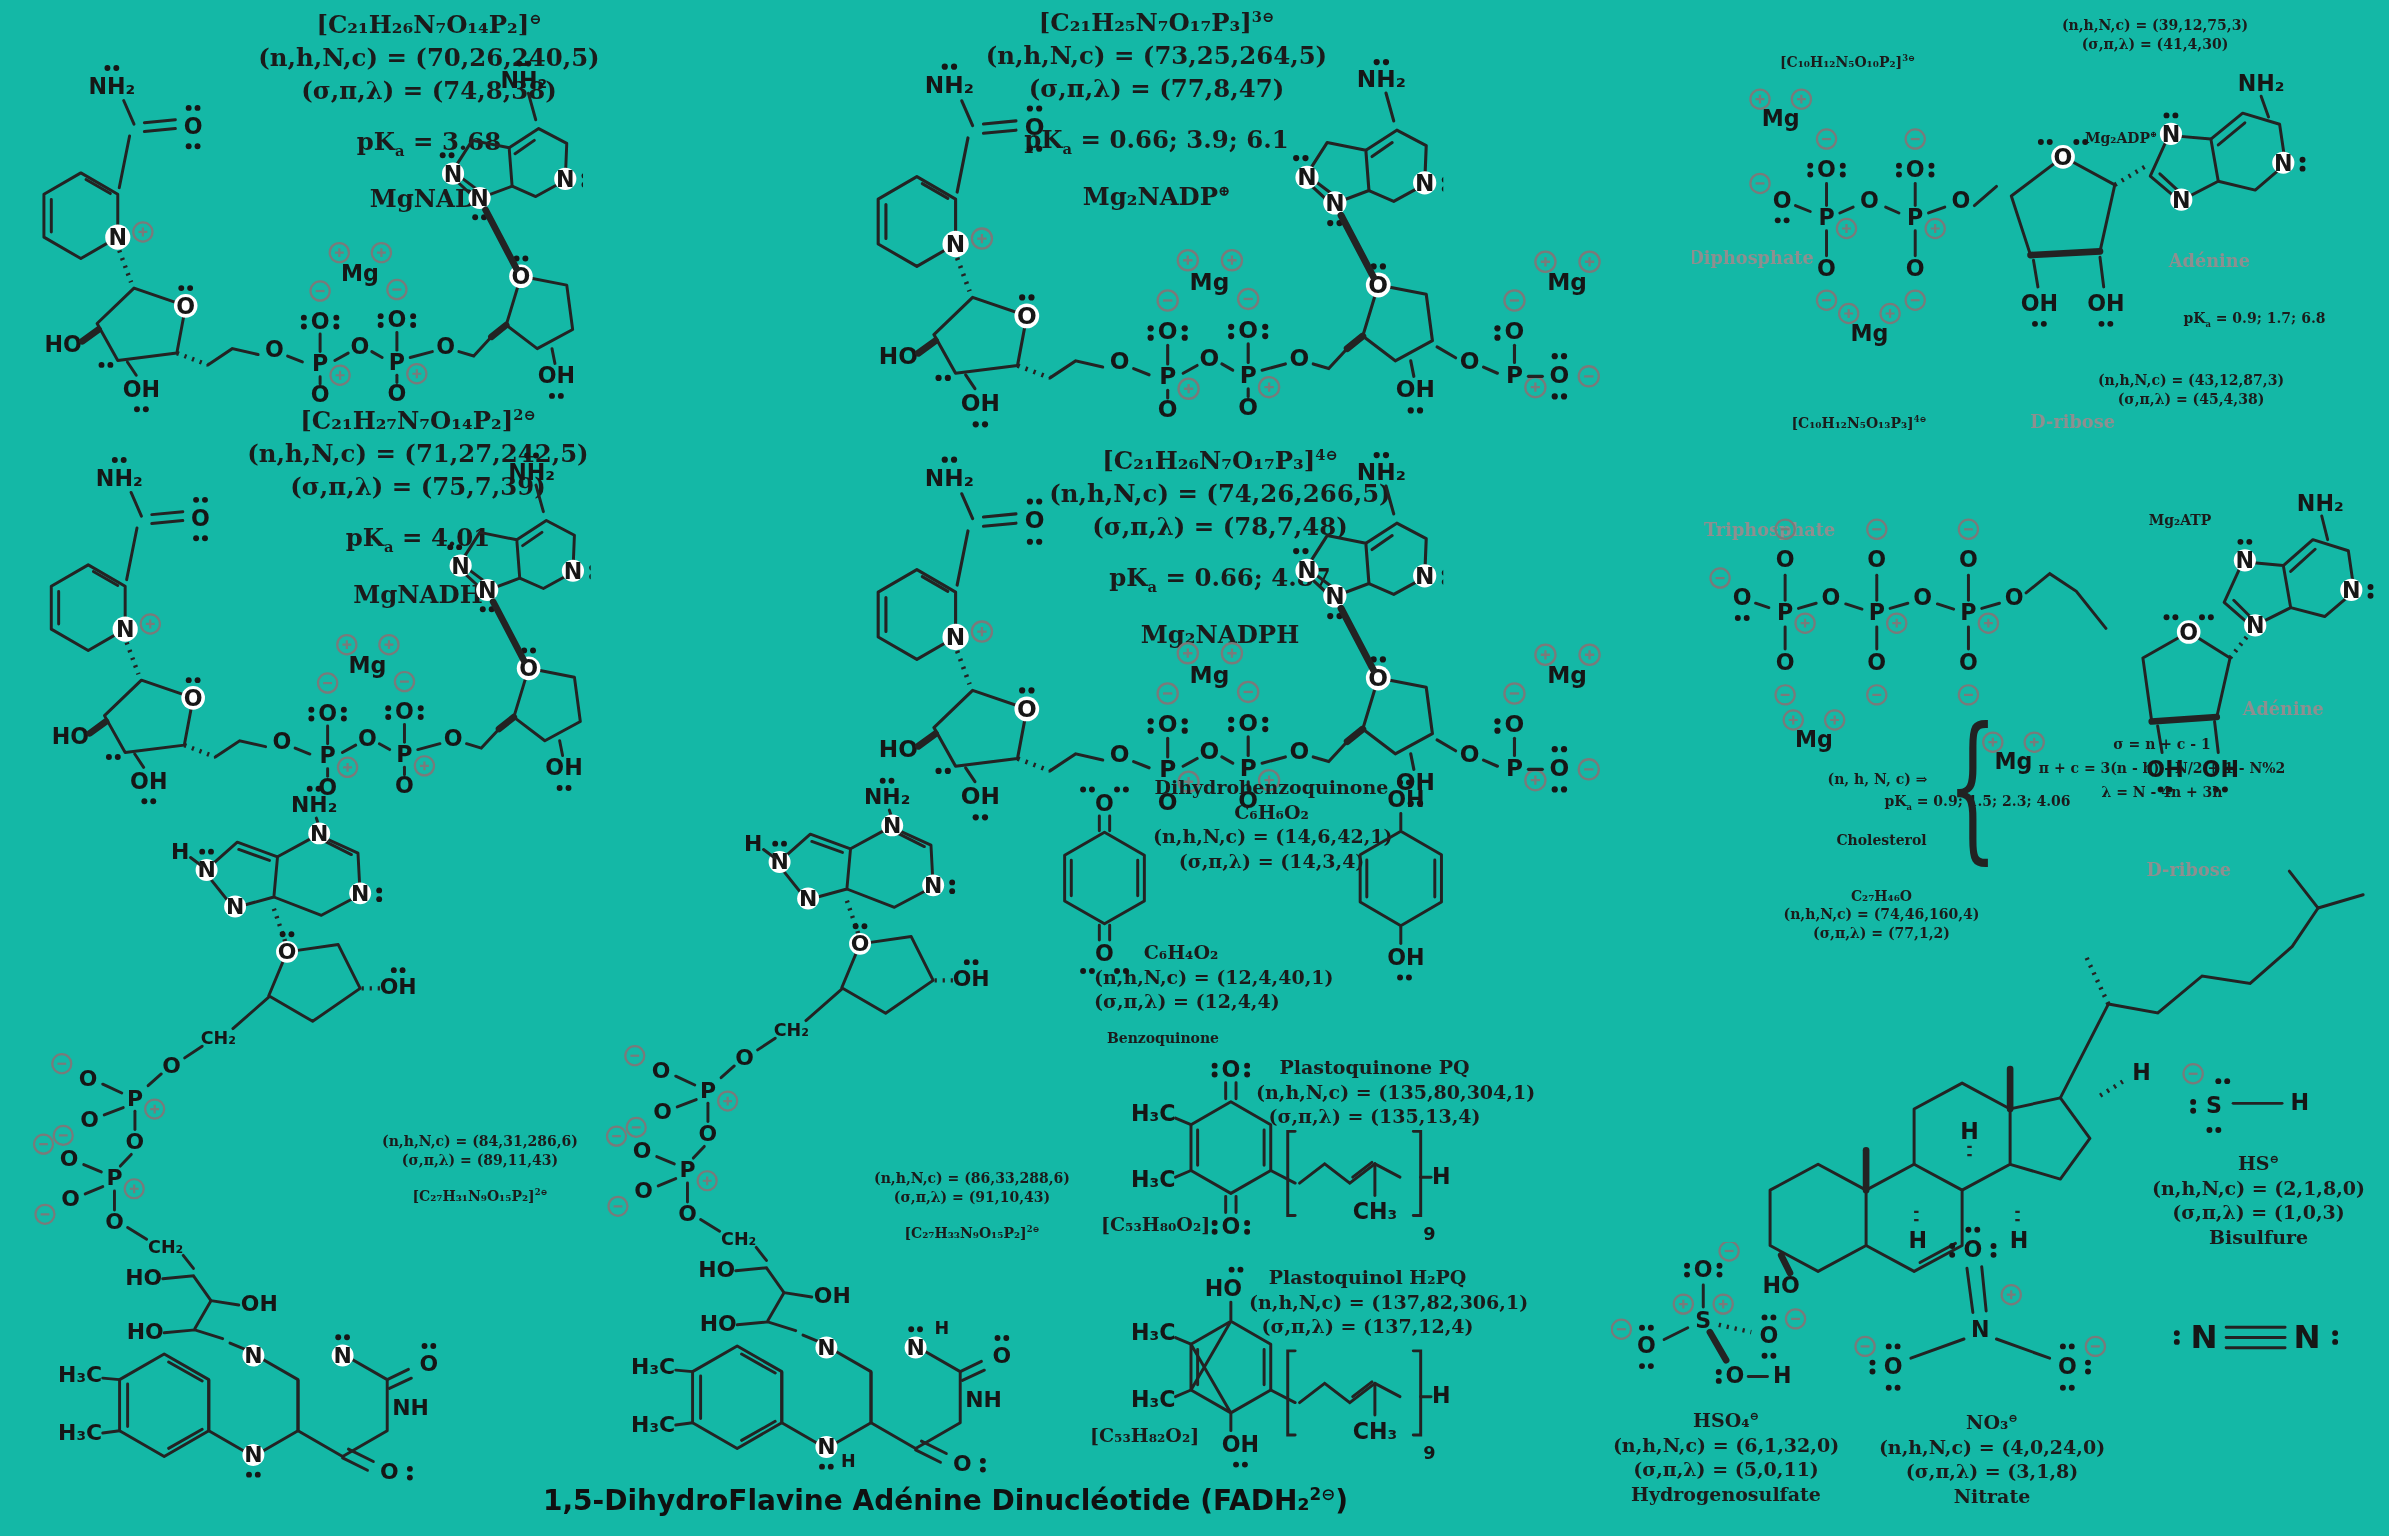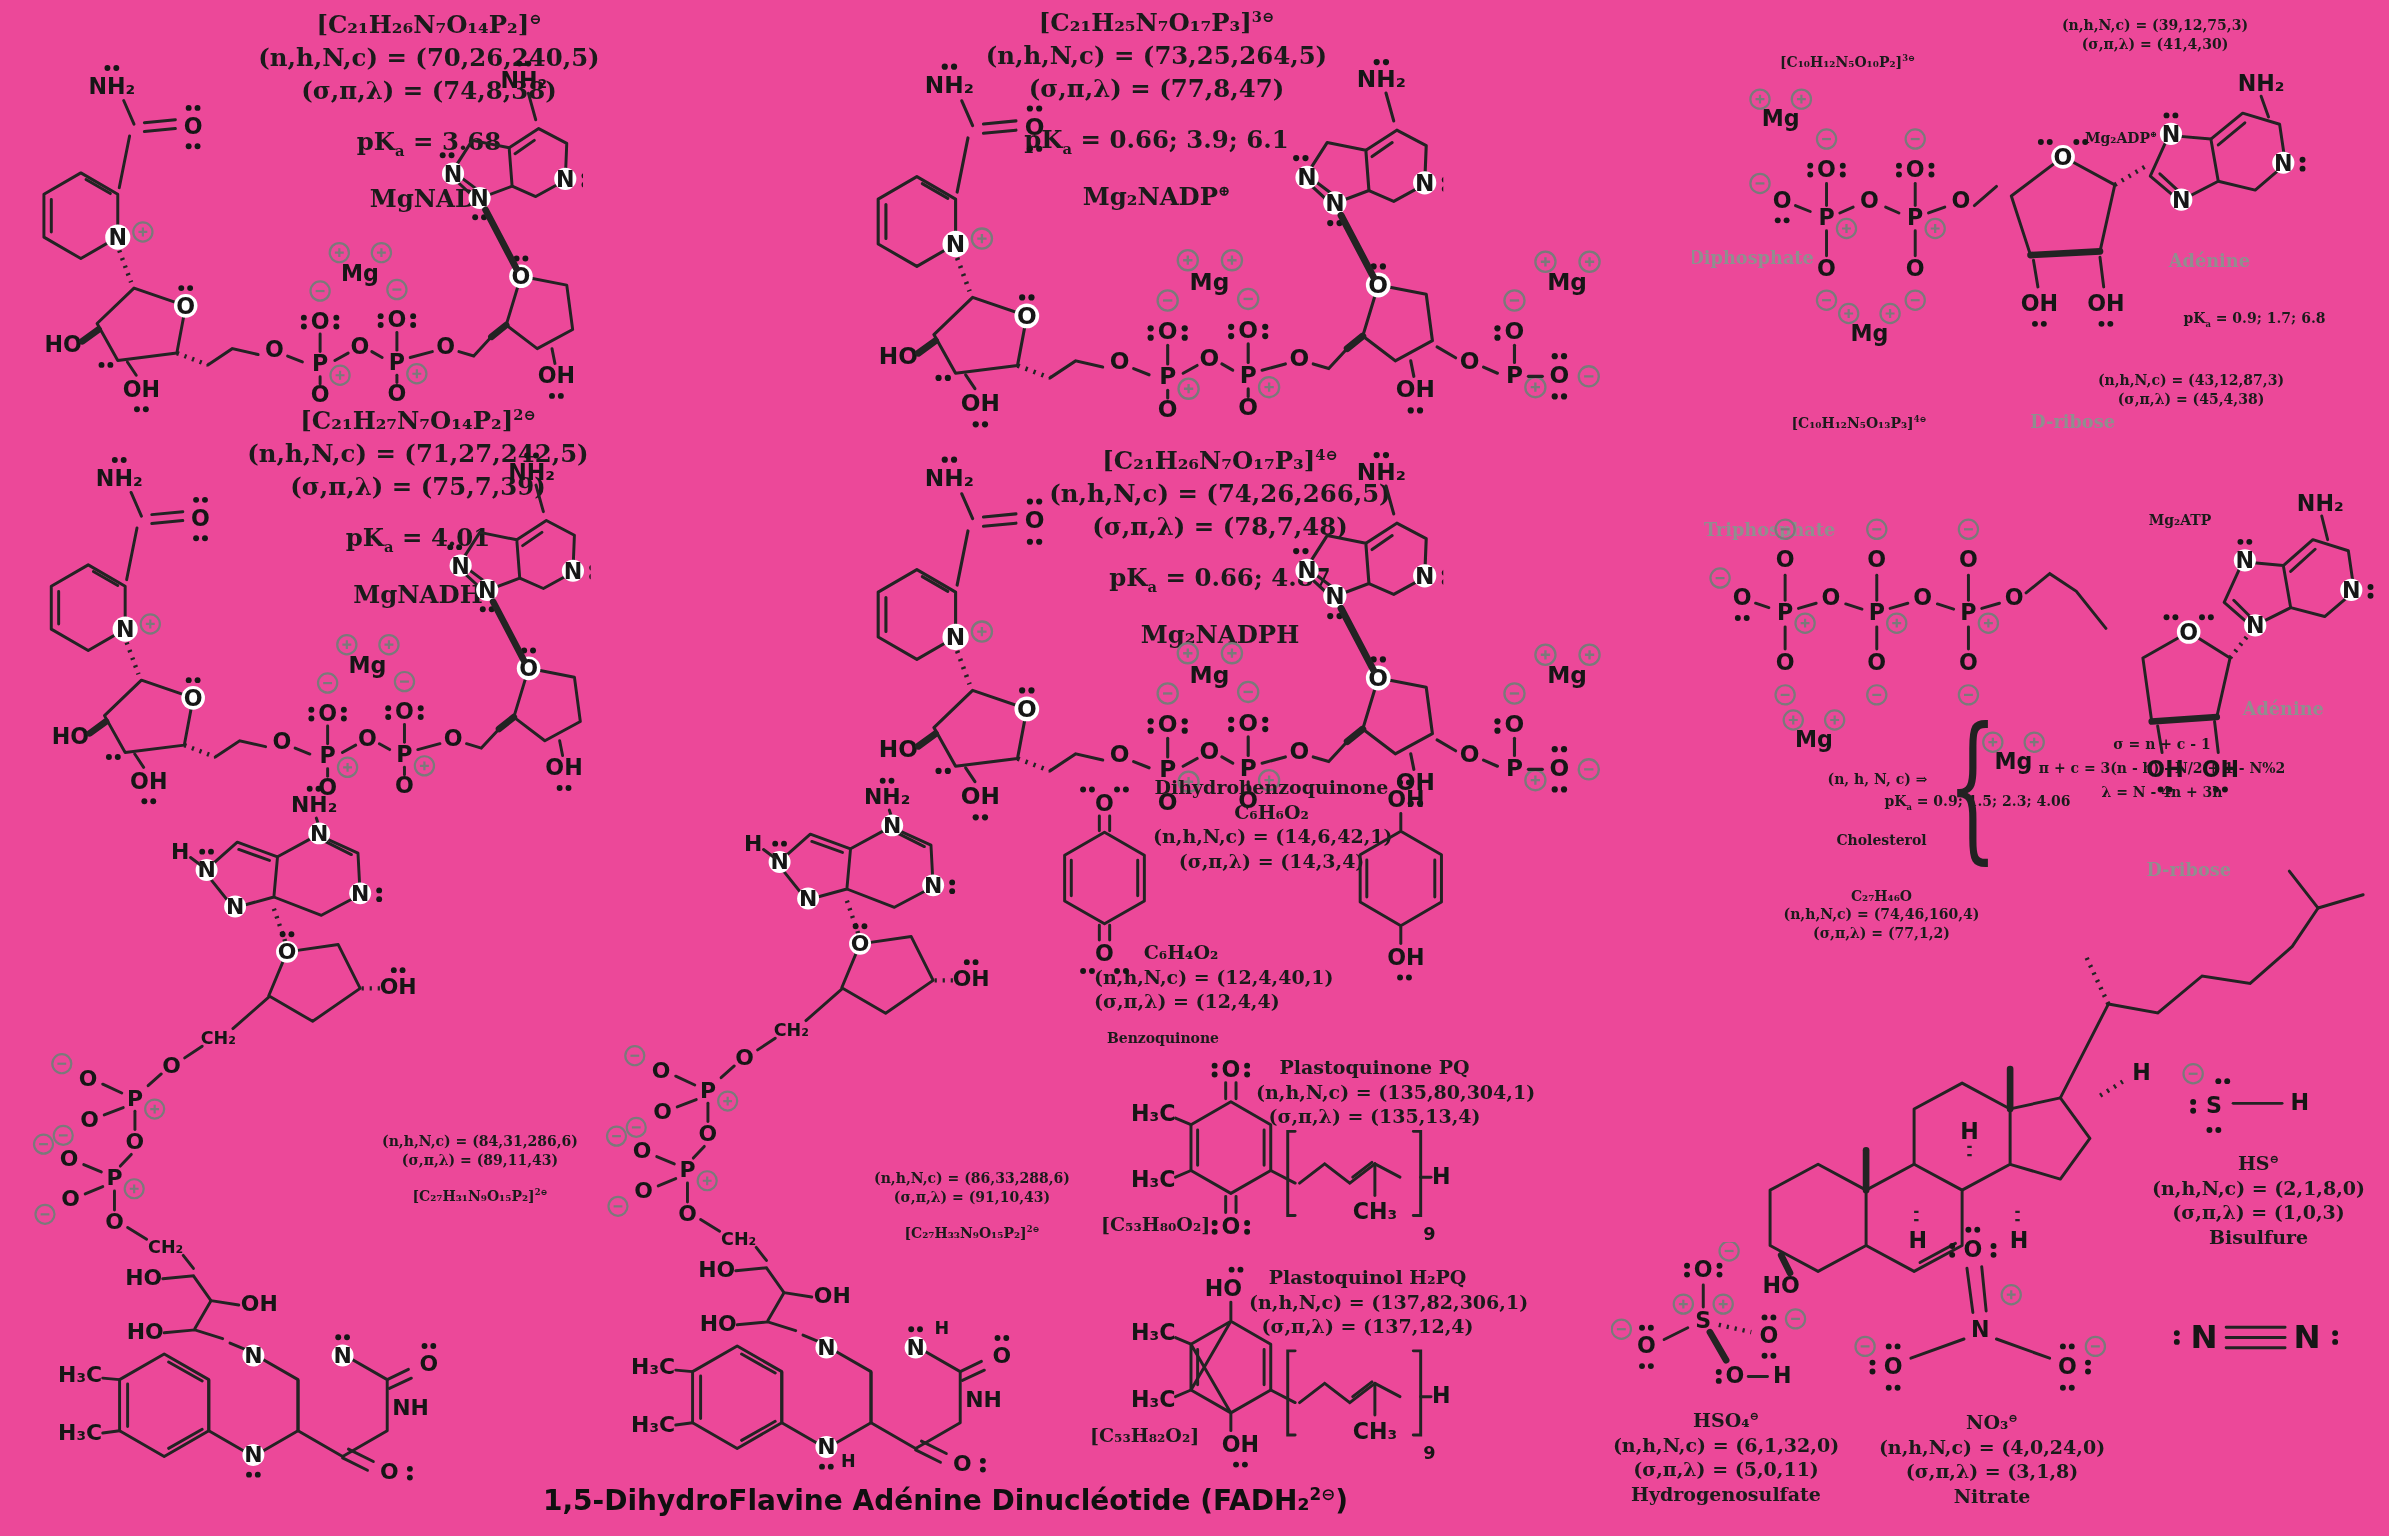--- a/index.html
+++ b/index.html
@@ -1,16 +1,16 @@
 <!DOCTYPE html>
 <html style="font-size:12px"><head>
 <meta charset="utf-8">
 <style>
   html,body{margin:0;padding:0;background:#ffffff;}
-  .canvas{position:relative;width:2389px;height:1537px;background:#ec4899;overflow:hidden;
+  .canvas{position:relative;width:2389px;height:1537px;background:#14b8a6;overflow:hidden;
           font-family:"DejaVu Serif",serif;}
   .ann{position:absolute;font-family:"DejaVu Serif",serif;font-weight:700;color:#1b1b1b;text-align:center;}
   .ann .ln{white-space:nowrap;}
   .f33{font-size:24.4px;line-height:1.35;}
   .f30{font-size:14px;line-height:1.33;}
   .f26{font-size:19px;line-height:1.3;}
   .mt1{margin-top:18px;}
   .mt2{margin-top:22px;}
   .mt0{margin-top:0;}
   .leftal{text-align:right;}

